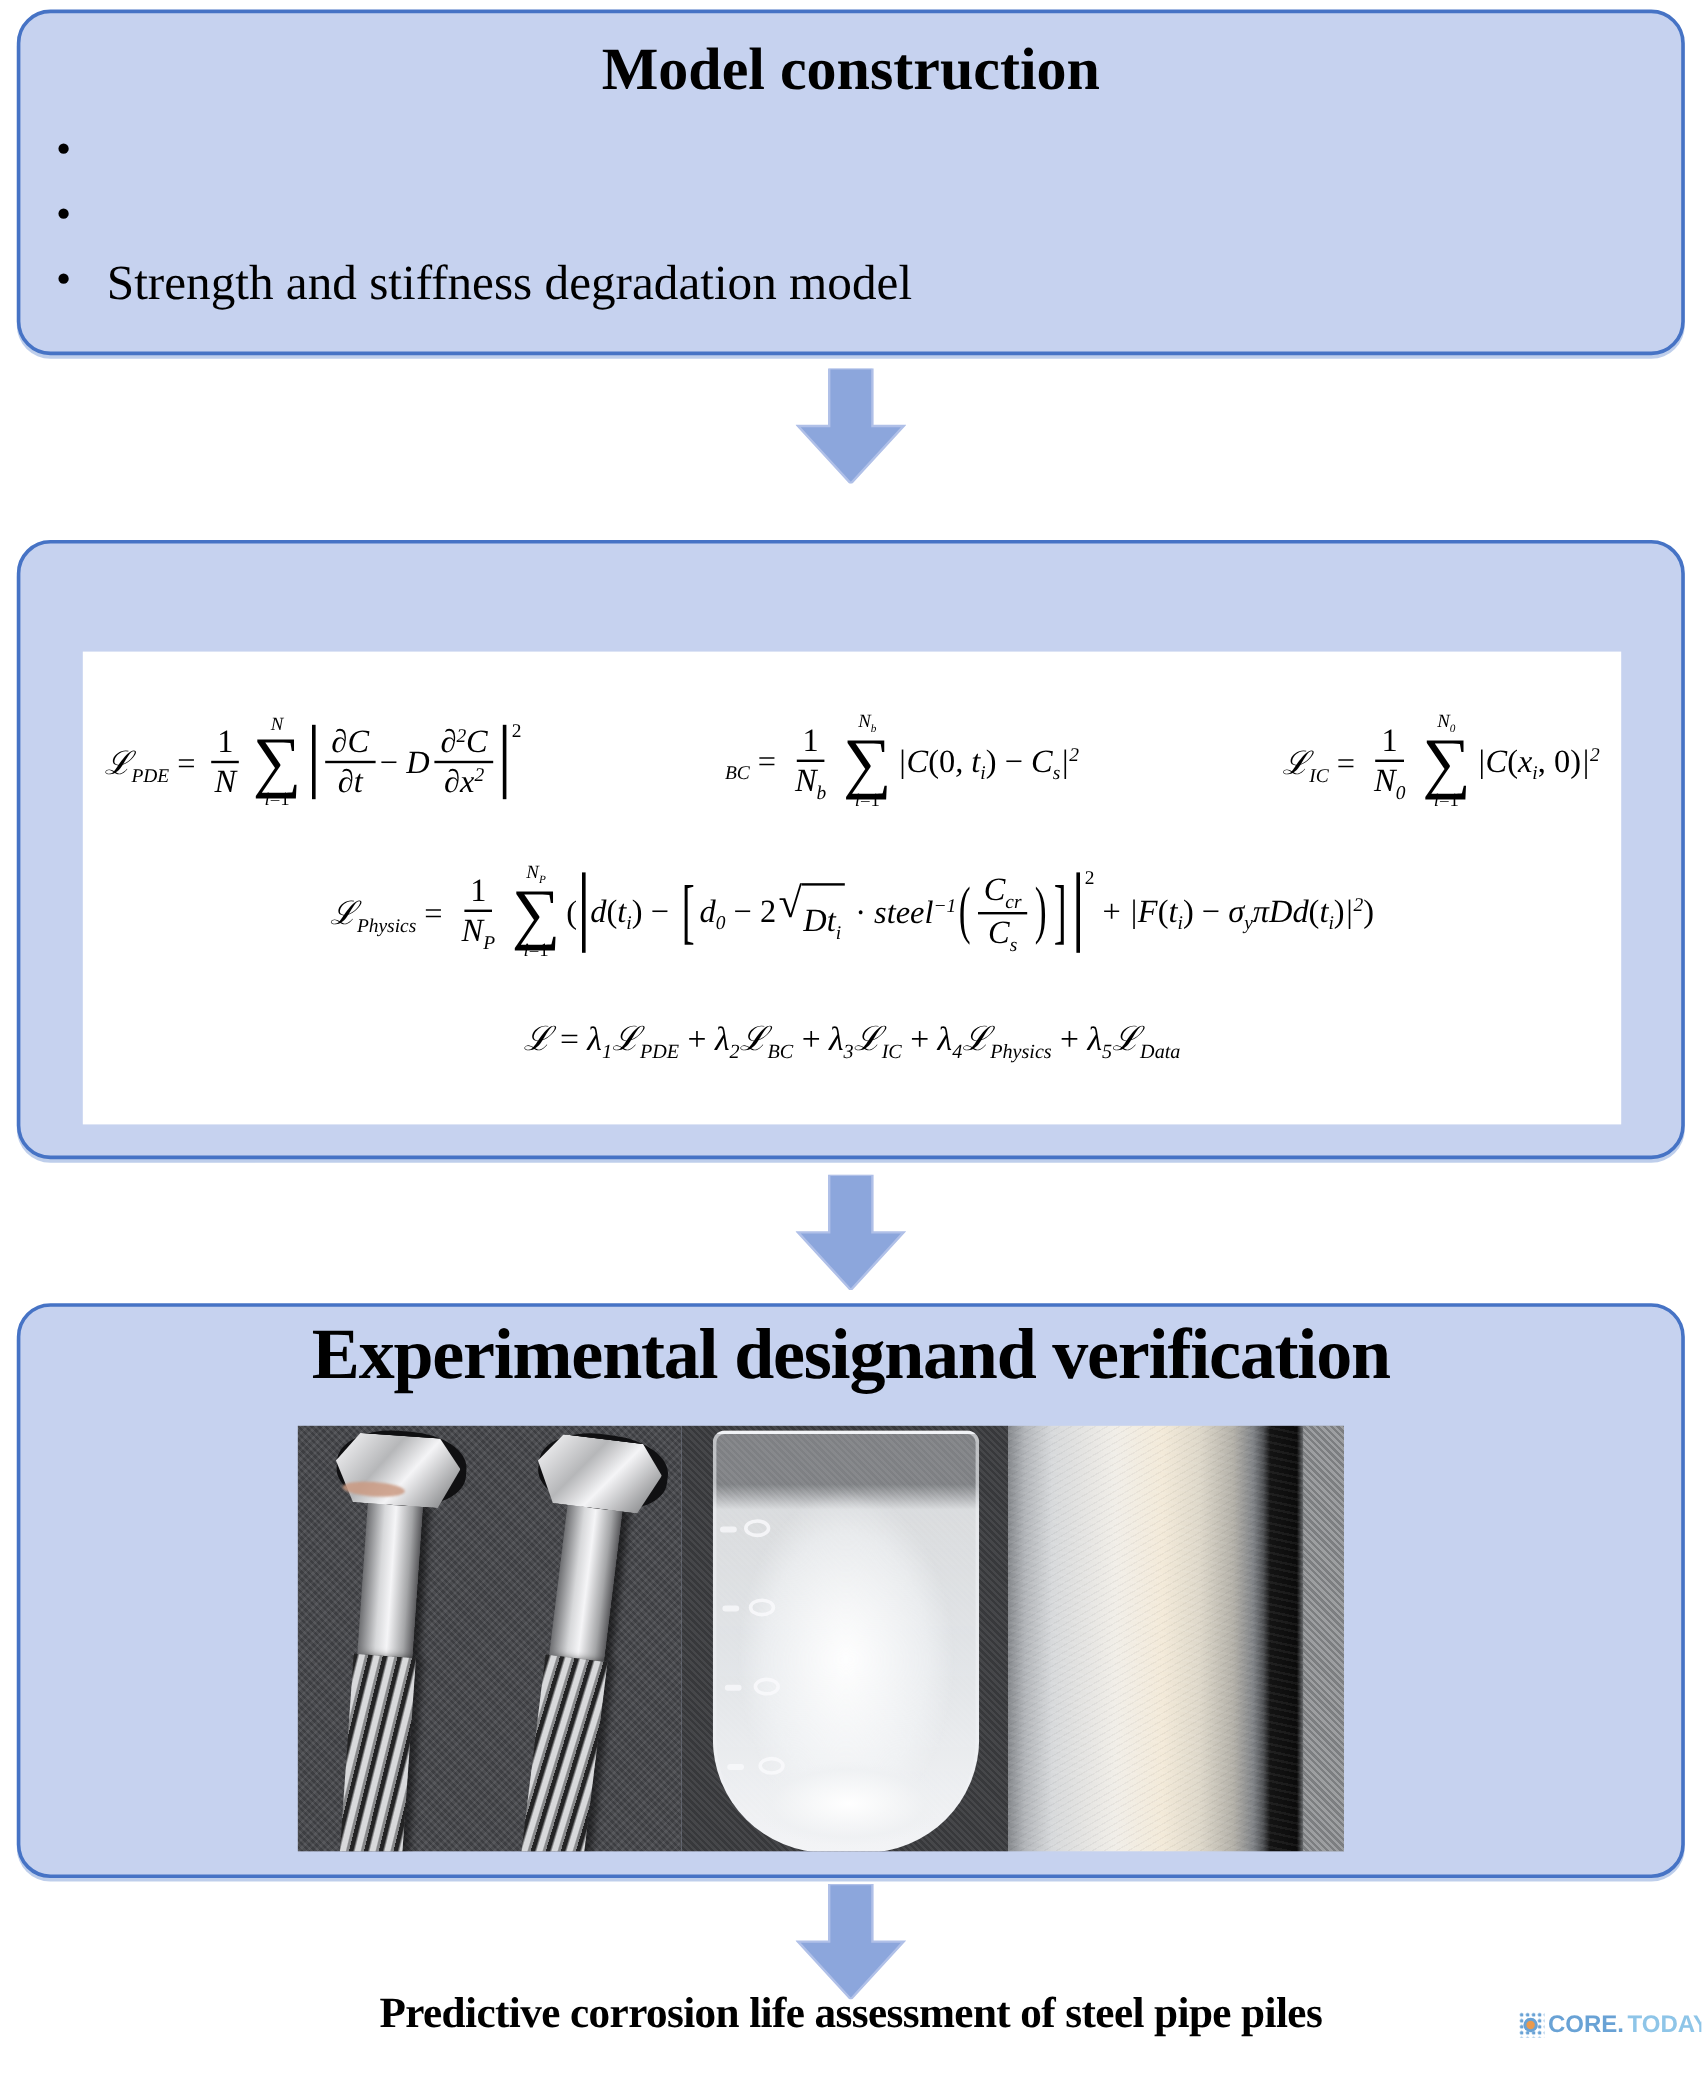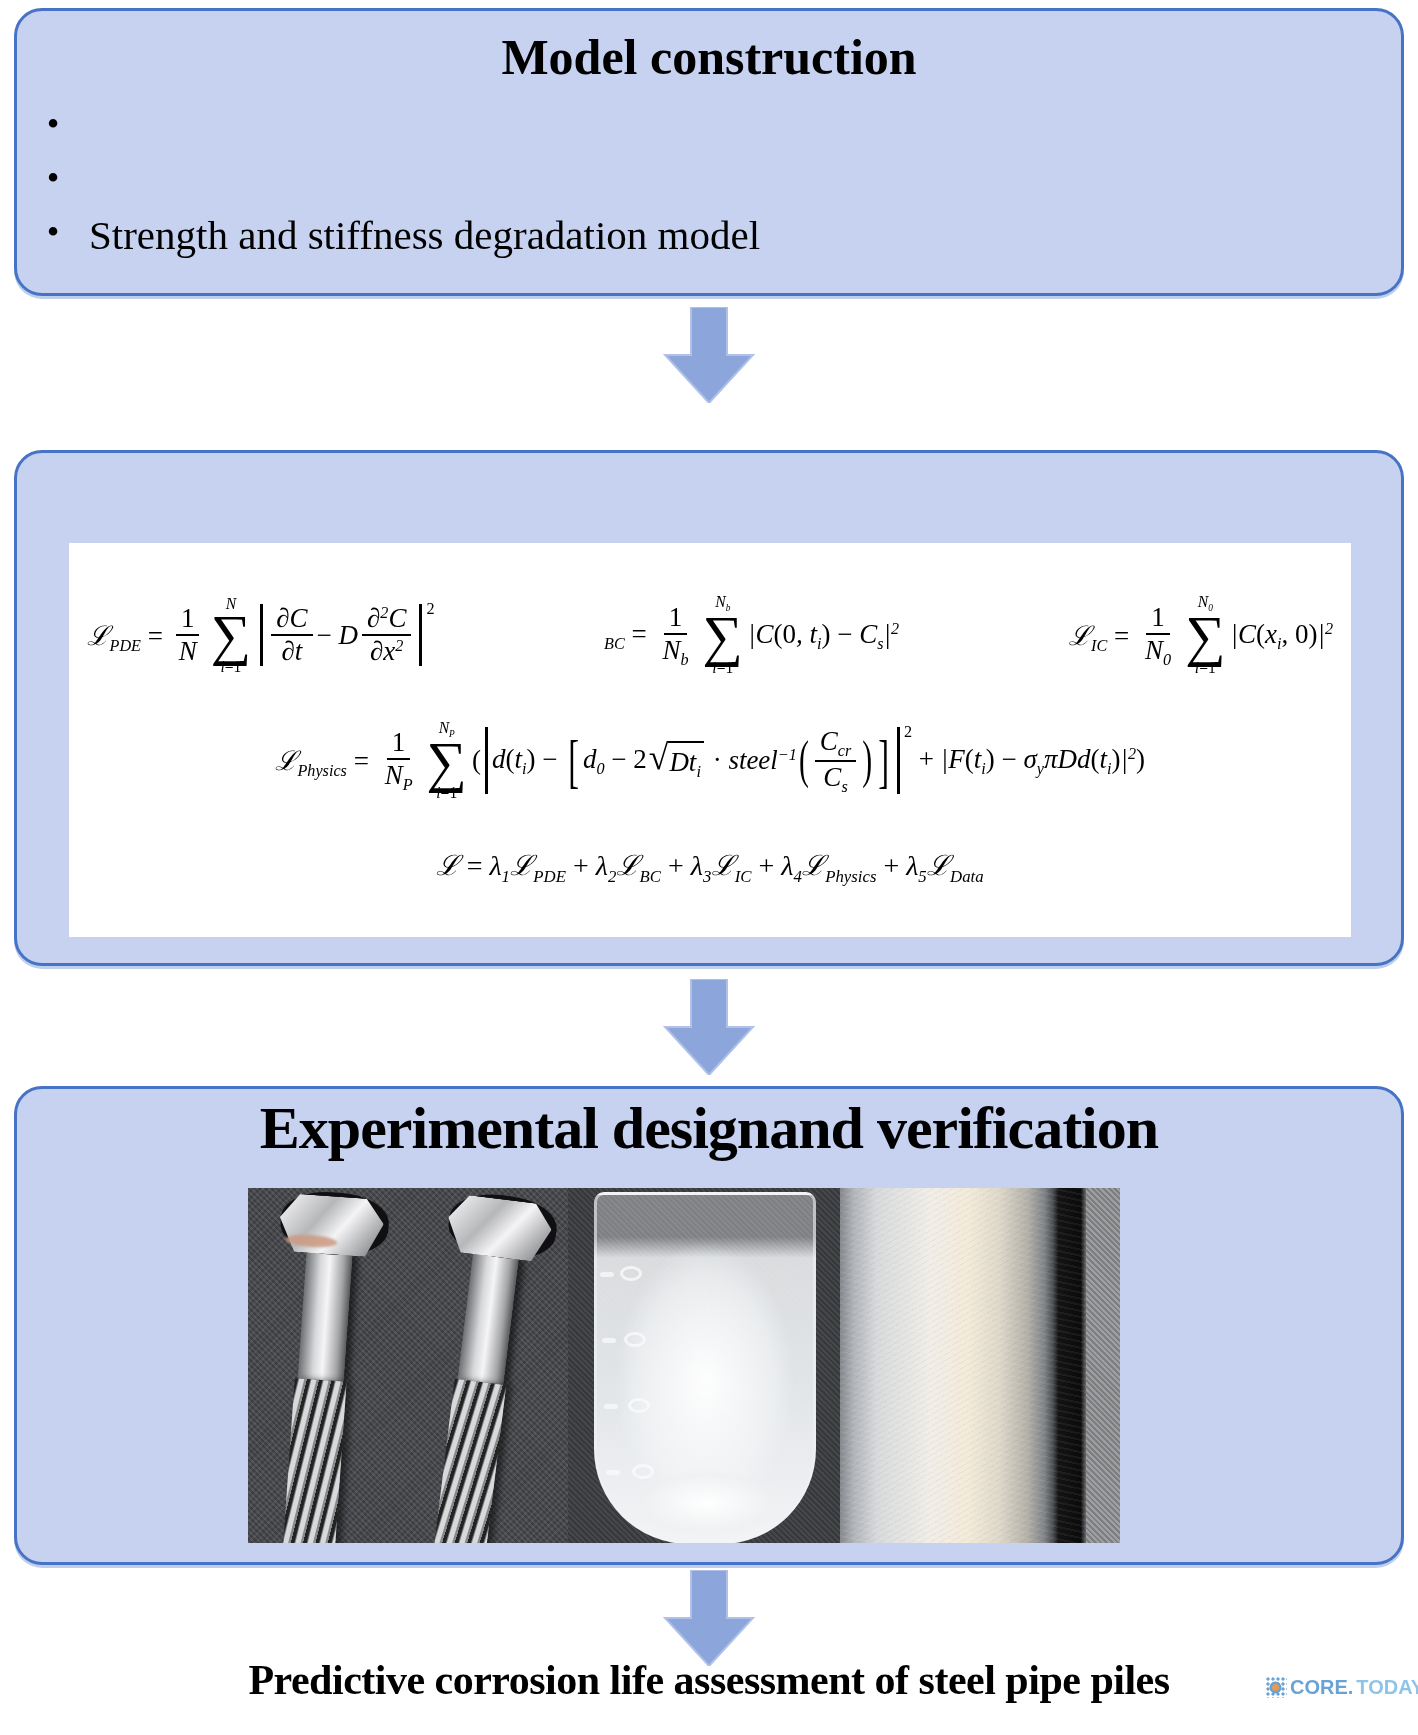--- a/index.html
+++ b/index.html
@@ -50,21 +50,21 @@
   .sum{display:inline-flex;flex-direction:column;align-items:center;margin:0 5px;line-height:1}
   .sum .lim{font-size:.58em;line-height:1.05}
   .sum .sigma{font-size:2.1em;line-height:.82;font-style:normal;font-weight:500}
   .grp{display:inline-flex;align-items:center}
   .vbar{align-self:stretch;width:3px;background:#000;margin:1px 4px}
   .outsup{align-self:flex-start;font-size:.6em;line-height:1;margin-top:-2px;font-style:normal}
   .bigb{display:inline-block;transform:scaleY(1.85);font-size:1.2em;line-height:1;margin:0 4px;font-style:normal}
   .parentall{display:inline-block;transform:scaleY(1.8);font-size:1.1em;line-height:1;margin:0 2px;font-style:normal}
   .sqrt{display:inline-flex;align-items:flex-start;margin:0 2px}
   .sqrt .radical{font-size:1.32em;line-height:.95;font-style:normal}
-  .sqrt .radicand{border-top:2.5px solid #000;padding:4px 3px 0 1px}
+  .sqrt .radicand{border-top:2.5px solid #000;padding:14px 3px 0 1px}
 
   
   .box3{top:1086px;height:479px}
   .box3 .box-title{font-size:60px;letter-spacing:-1px;padding-top:6px}
   .photo-strip{position:absolute;left:231px;top:99px;width:872px;height:355px;display:flex;overflow:hidden}
   .photo{position:relative;height:100%;overflow:hidden}
   .fabric{background:
       repeating-linear-gradient(45deg,rgba(255,255,255,.06) 0 2px,rgba(0,0,0,.08) 2px 4px),
       repeating-linear-gradient(-45deg,rgba(255,255,255,.05) 0 2px,rgba(0,0,0,.05) 2px 5px),
       #45464a}
@@ -101,21 +101,21 @@
       linear-gradient(90deg,#85888c 0,#b2b5b9 5%,#d7d9db 13%,#f1eee8 32%,#f3ead9 46%,#ded8ca 57%,
                       #b4b1a9 67%,#808387 73%,#4e5053 76%,#141414 78%,#0b0b0b 86%,#707376 88%,#929497 94%,#8b8d90 100%)}
   .pipe-speckle{position:absolute;inset:0;opacity:.35;background:
       repeating-linear-gradient(12deg,rgba(255,255,255,.16) 0 2px,transparent 2px 6px),
       repeating-linear-gradient(-30deg,rgba(0,0,0,.12) 0 1px,transparent 1px 5px)}
   .pipe-fabric{position:absolute;right:0;top:0;width:34px;height:100%;background:
       repeating-linear-gradient(45deg,rgba(255,255,255,.14) 0 2px,rgba(0,0,0,.12) 2px 4px),#8d8f92}
 
   
   .footer-text{position:absolute;top:1656px;width:100%;text-align:center;
-               font-size:42px;font-weight:700;letter-spacing:-.5px;z-index:1}
+               font-size:36px;font-weight:700;letter-spacing:-.5px;z-index:1}
   .watermark{position:absolute;left:1266px;top:1676px;display:flex;align-items:center;gap:3px;
              font-family:"Liberation Sans","DejaVu Sans",sans-serif;font-size:20px;font-weight:700;
              z-index:2;opacity:.92}
   .wm-icon{position:relative;width:21px;height:21px;
            background-image:radial-gradient(circle at 2px 2px,var(--wm-core) 1.4px,transparent 1.8px);
            background-size:5px 5px}
   .wm-dot{position:absolute;left:6px;top:7px;width:7px;height:7px;border-radius:50%;
           background:var(--wm-orange);box-shadow:0 0 0 2.5px var(--wm-core)}
   .wm-core{color:var(--wm-core)}
   .wm-today{color:var(--wm-today)}

